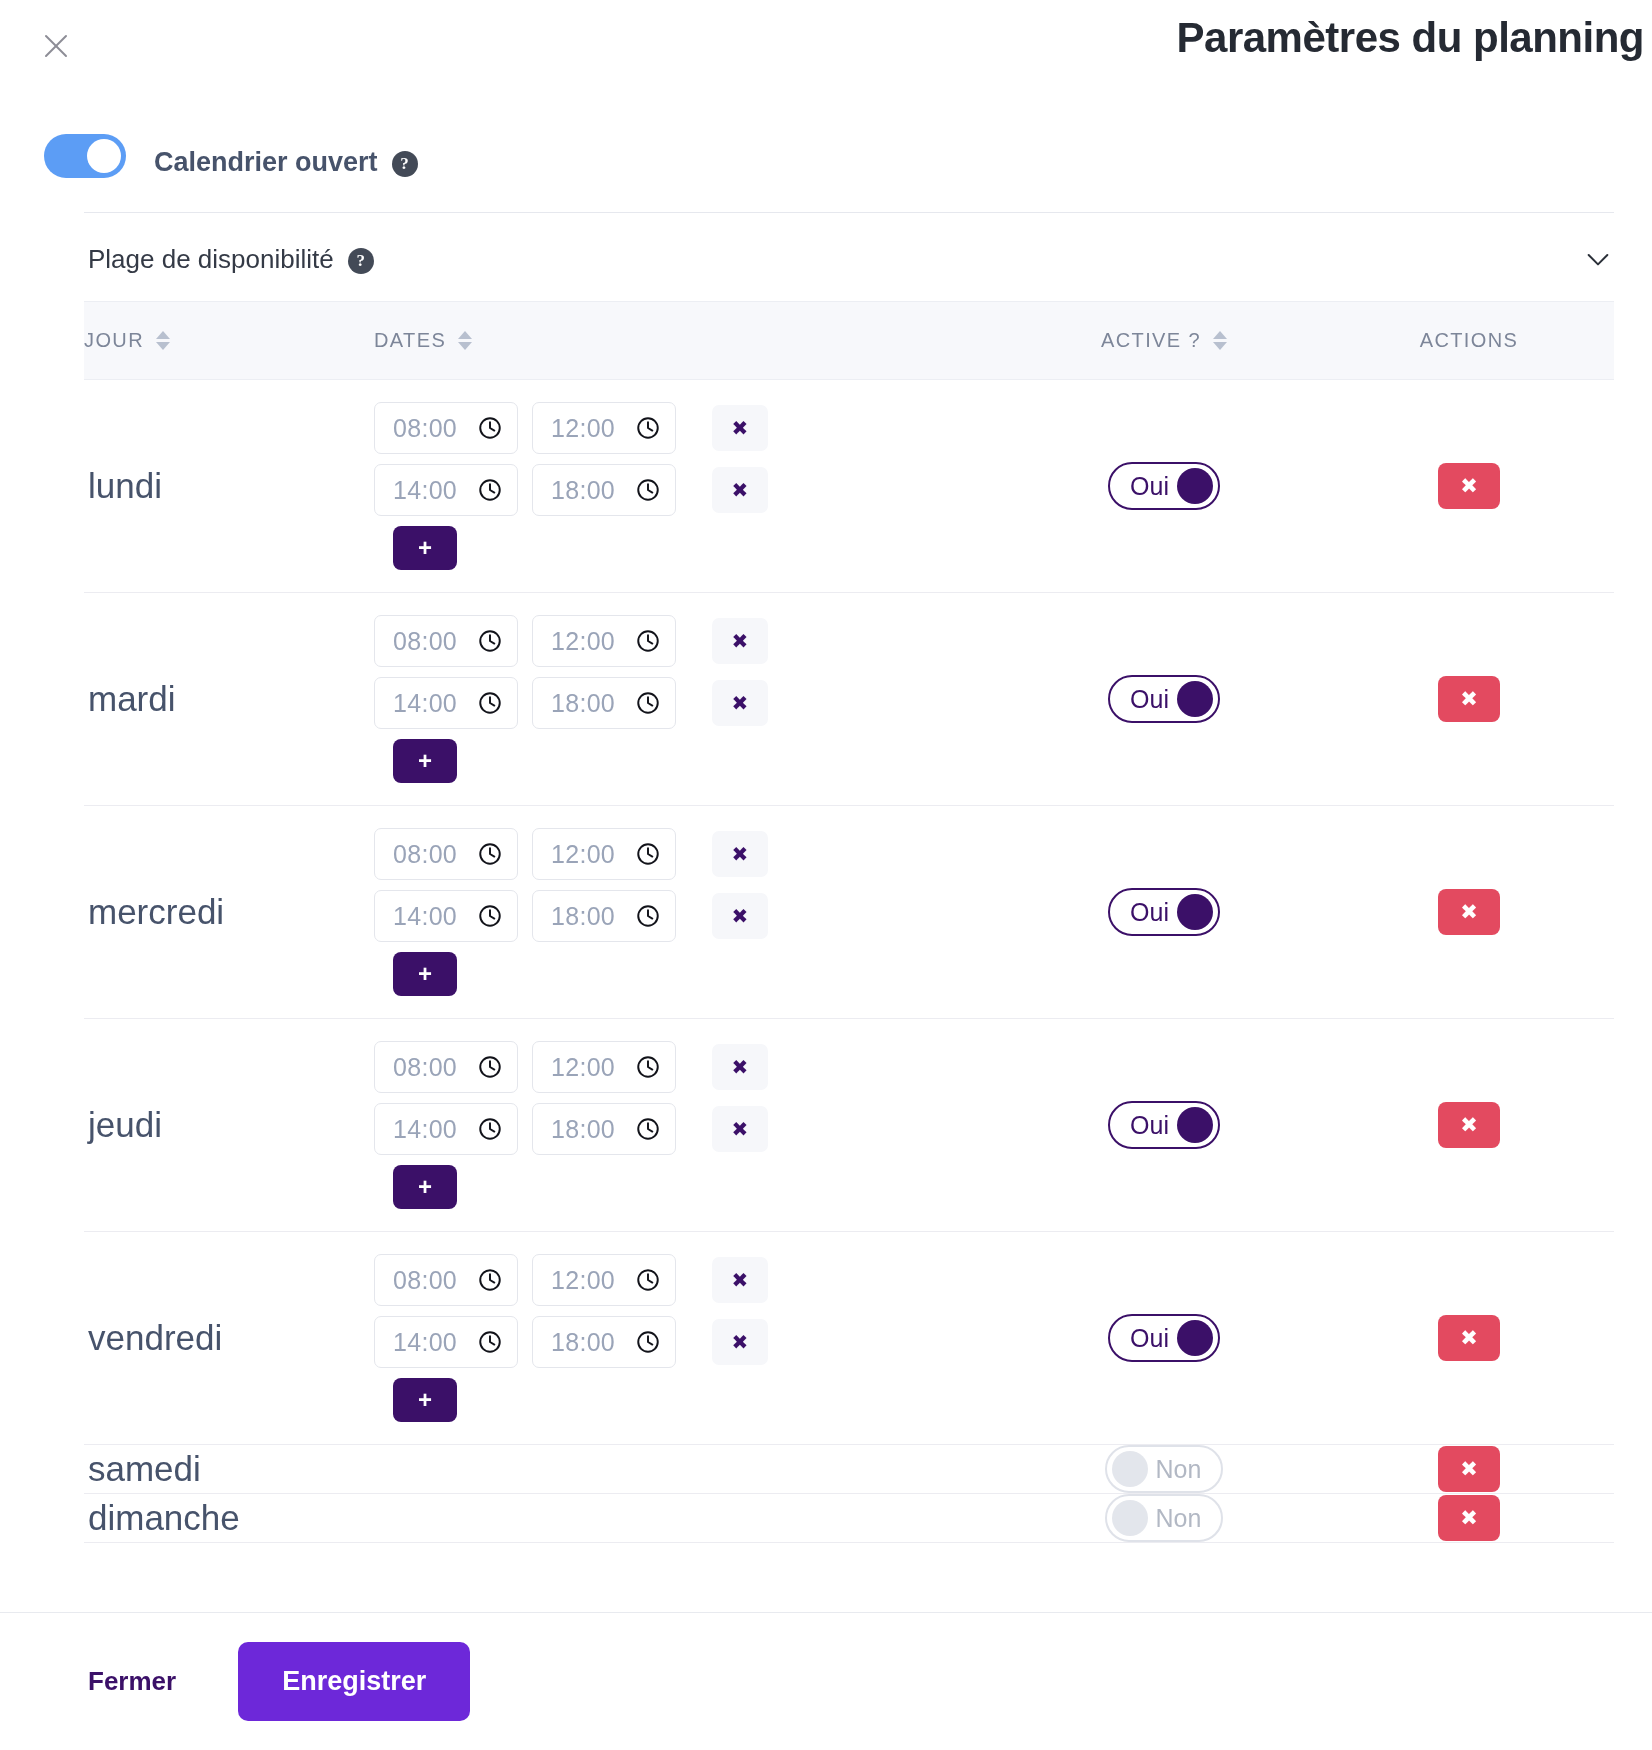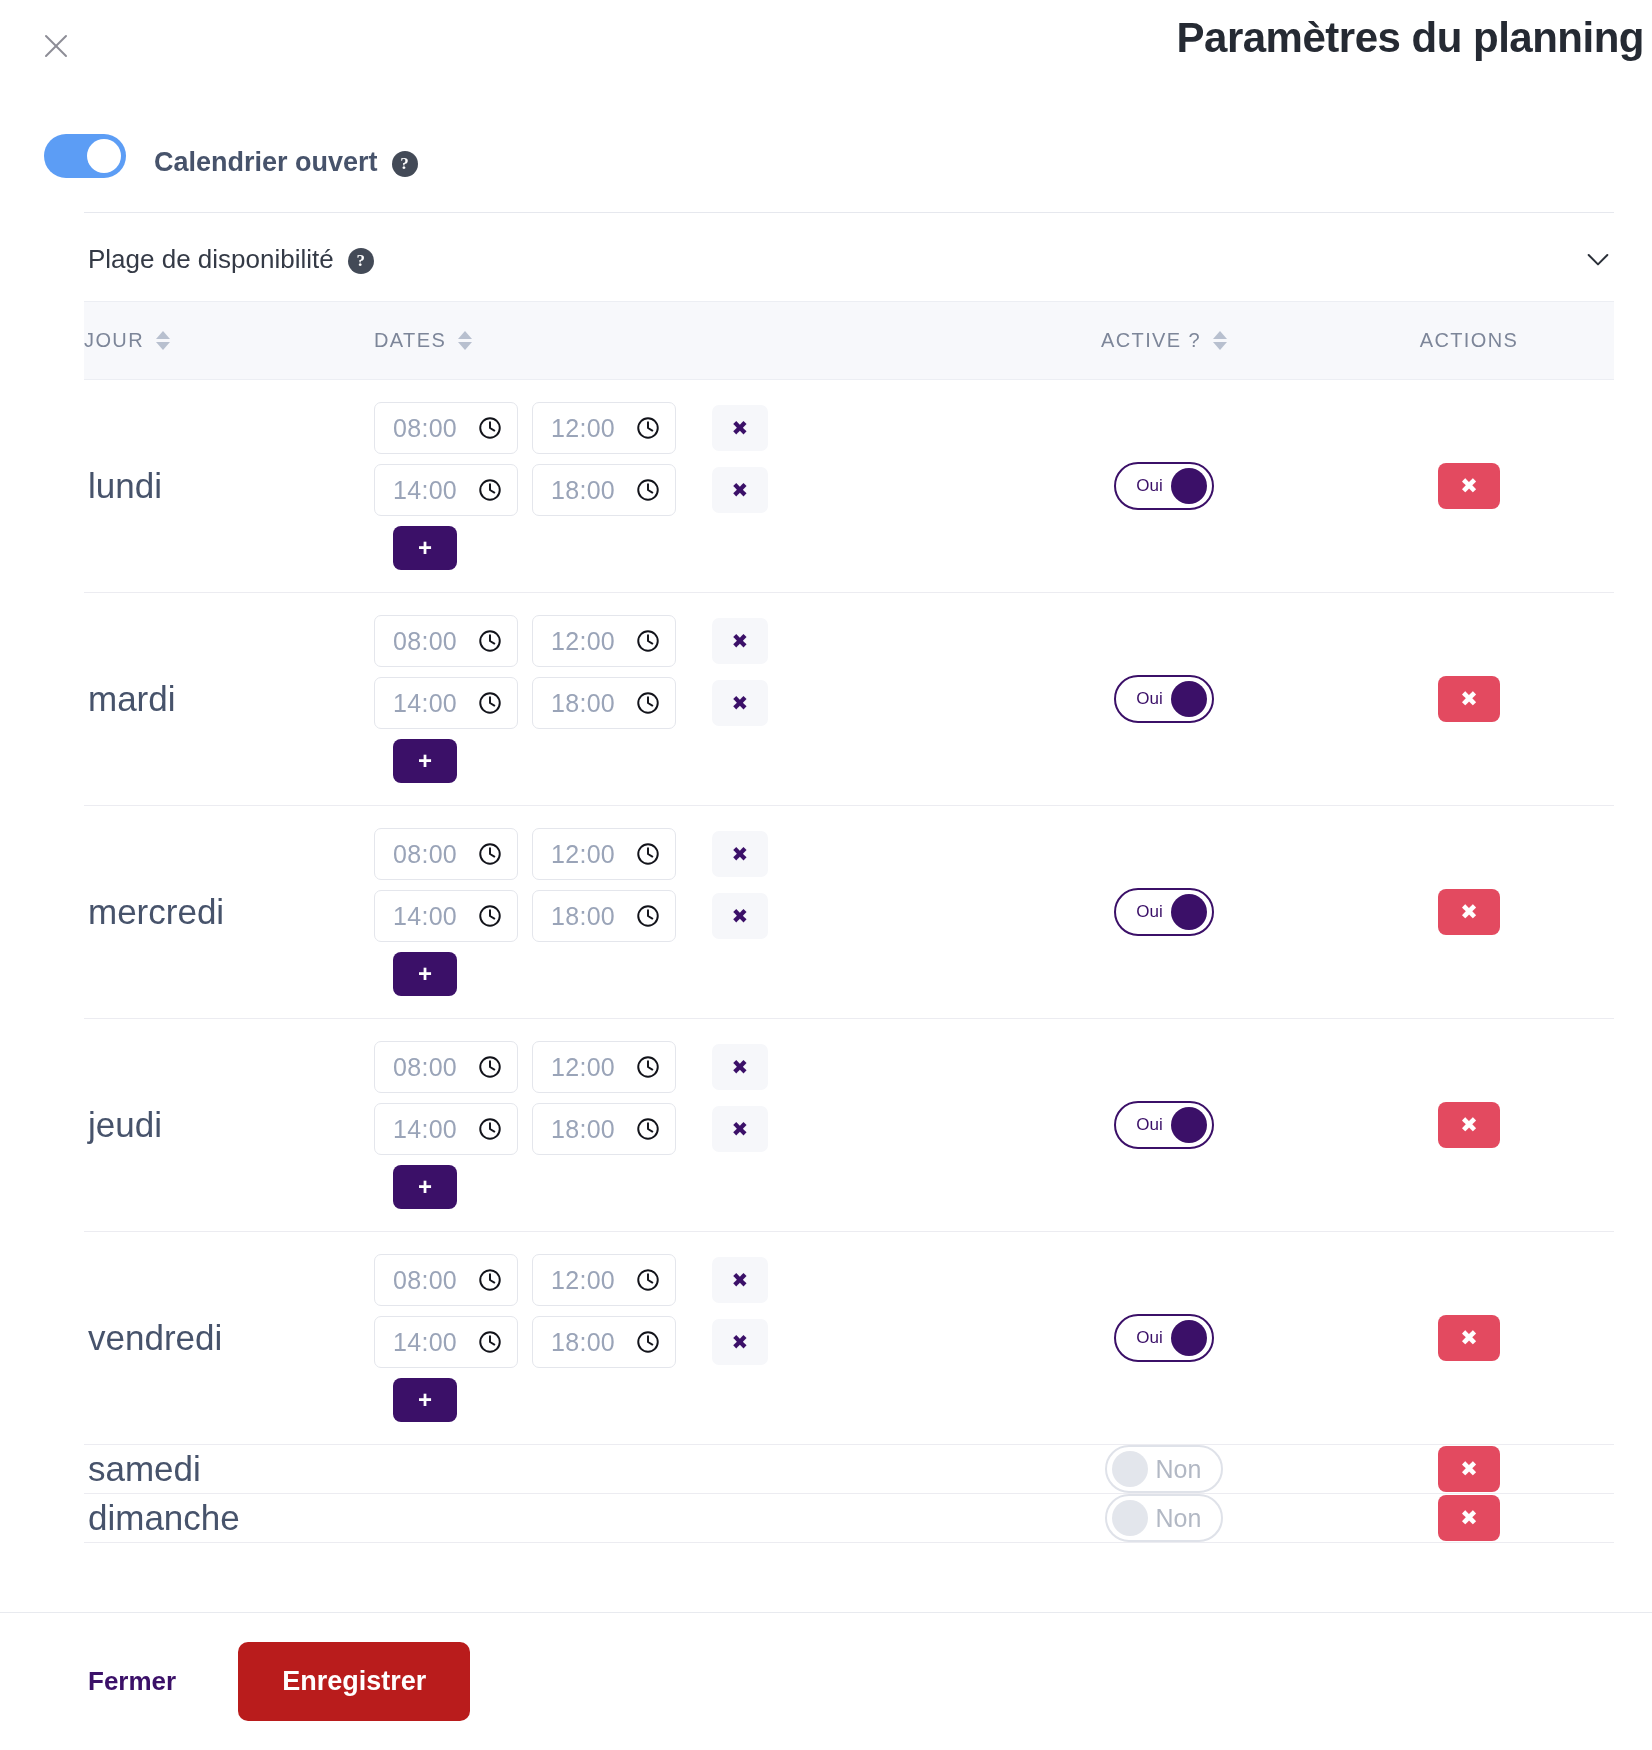--- a/index.html
+++ b/index.html
@@ -263,21 +263,21 @@
     cursor: pointer;
     background: #ffffff;
     box-sizing: border-box;
   }
   .pill.on {
     border: 2px solid #3b1068;
     padding-left: 20px;
     padding-right: 5px;
   }
   .pill.on .ptxt {
-    font-size: 17px;
+    font-size: 25px;
     color: #3b1068;
     margin-right: 8px;
   }
   .pill.on .pknob {
     width: 36px; height: 36px; border-radius: 50%;
     background: #3b1068;
   }
   .pill.off {
     border: 2px solid #dfe2e9;
     padding-left: 5px;
@@ -319,21 +319,21 @@
   }
   .btn-close-text {
     font-size: 26px;
     font-weight: bold;
     color: #3b1068;
     cursor: pointer;
     padding: 12px 4px;
     margin-right: 58px;
   }
   .btn-save {
-    background: #b91c1c;
+    background: #6d28d9;
     color: #ffffff;
     font-size: 27px;
     font-weight: bold;
     border: none;
     border-radius: 10px;
     padding: 24px 44px;
     cursor: pointer;
     font-family: "Liberation Sans", sans-serif;
   }
 </style>

